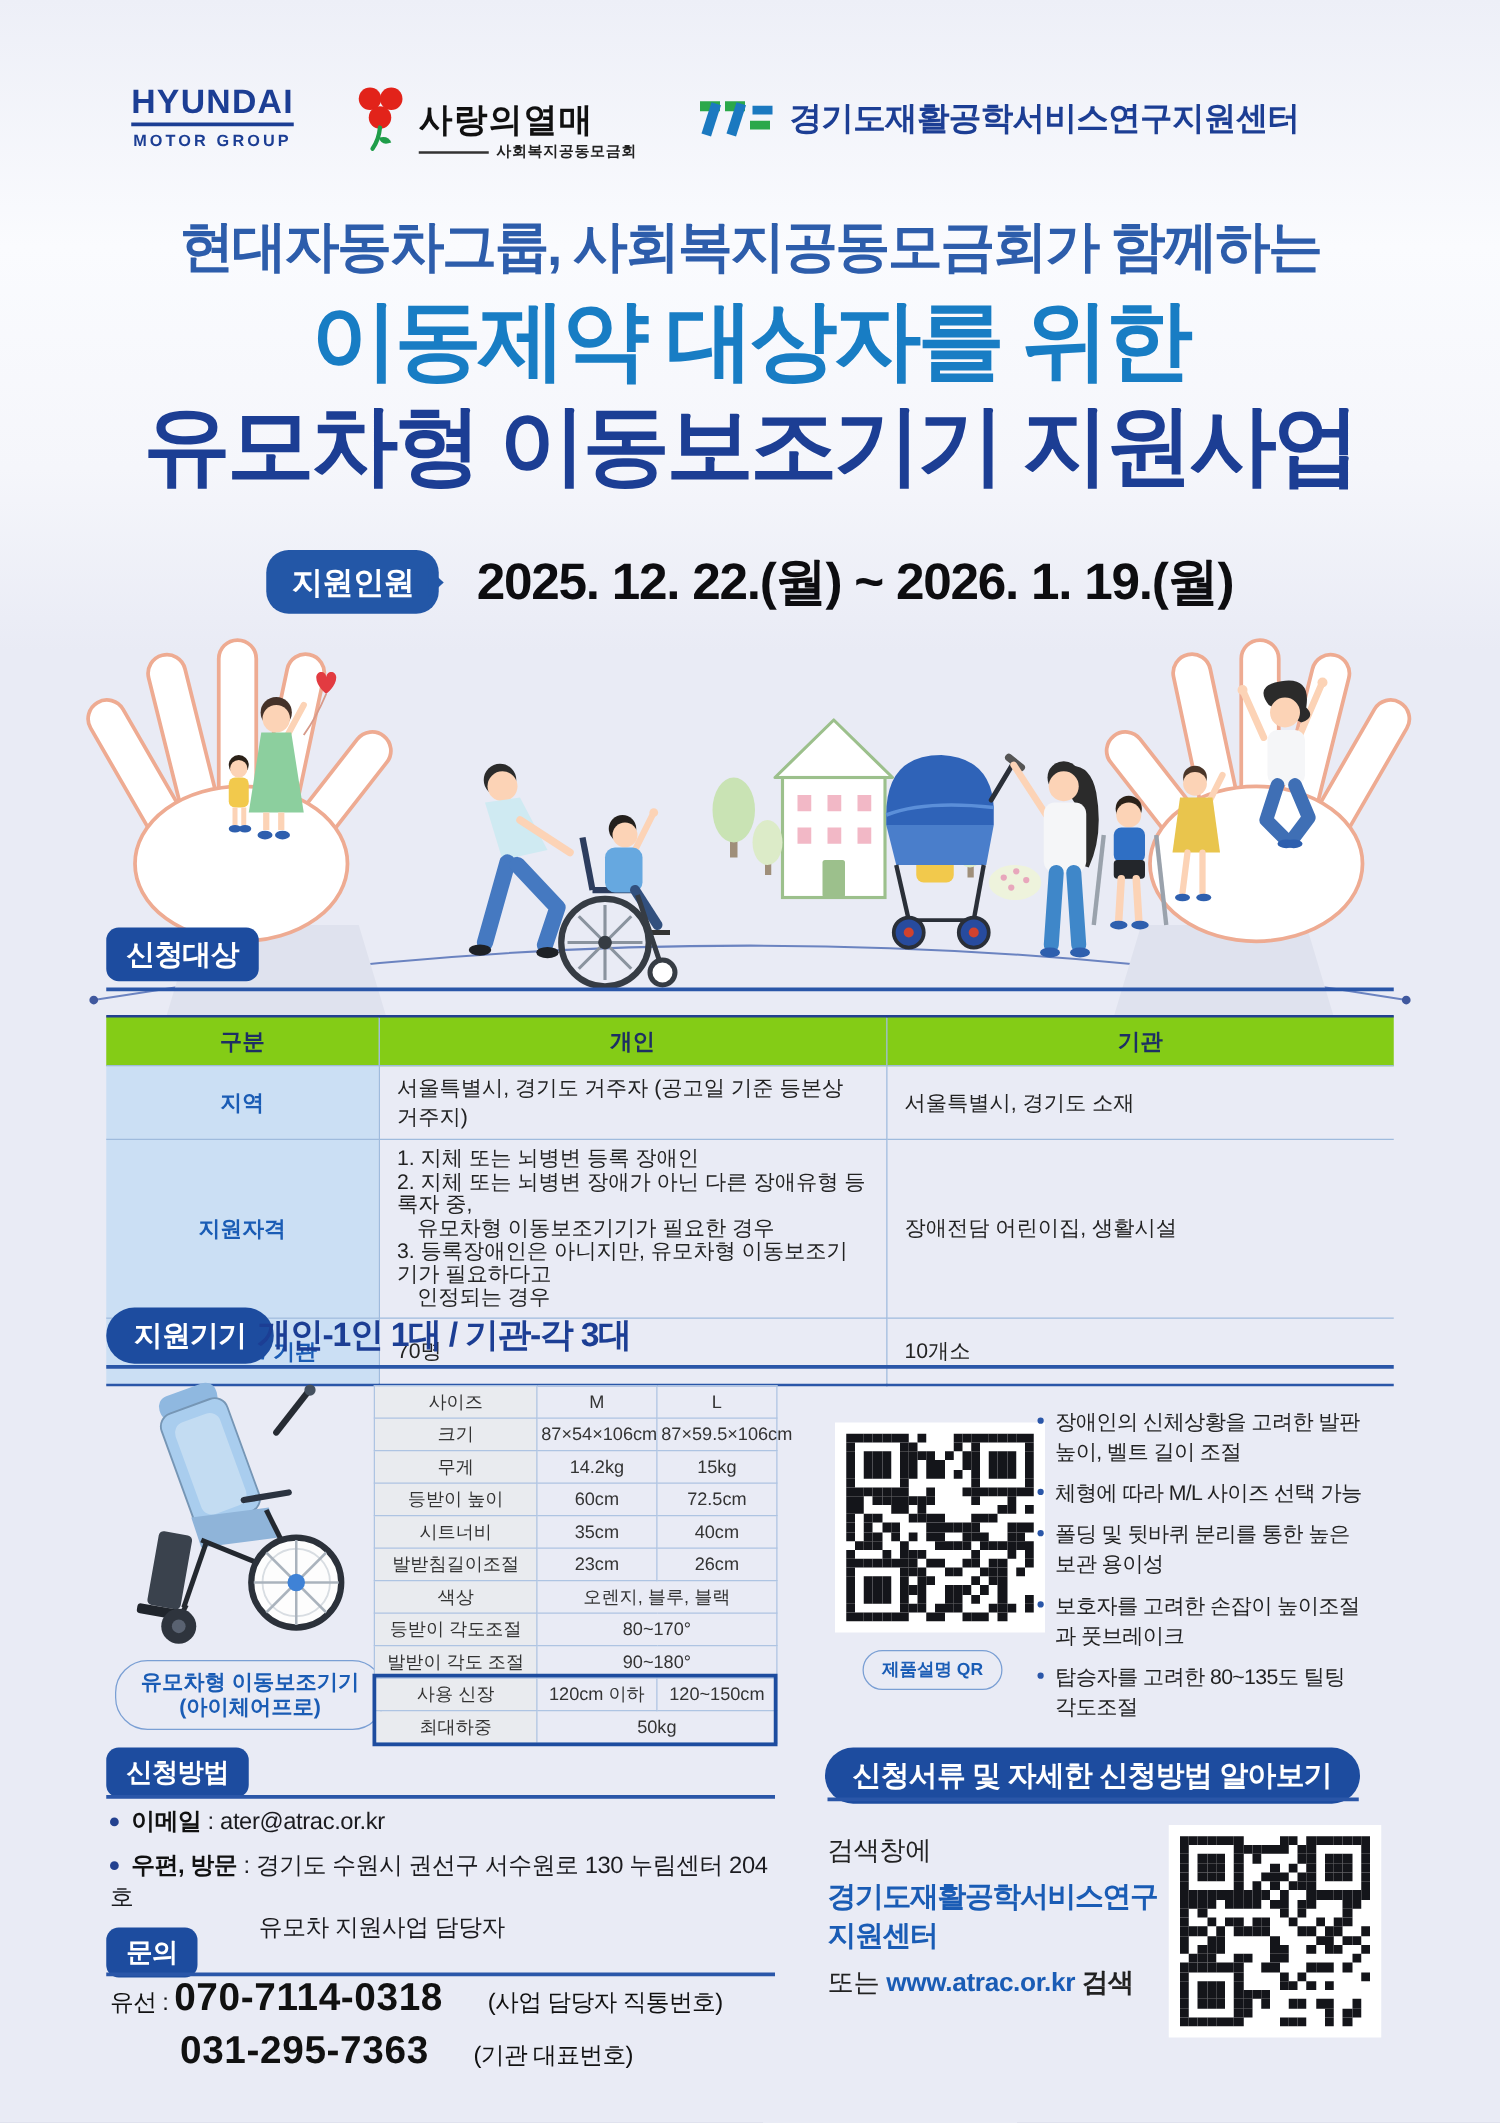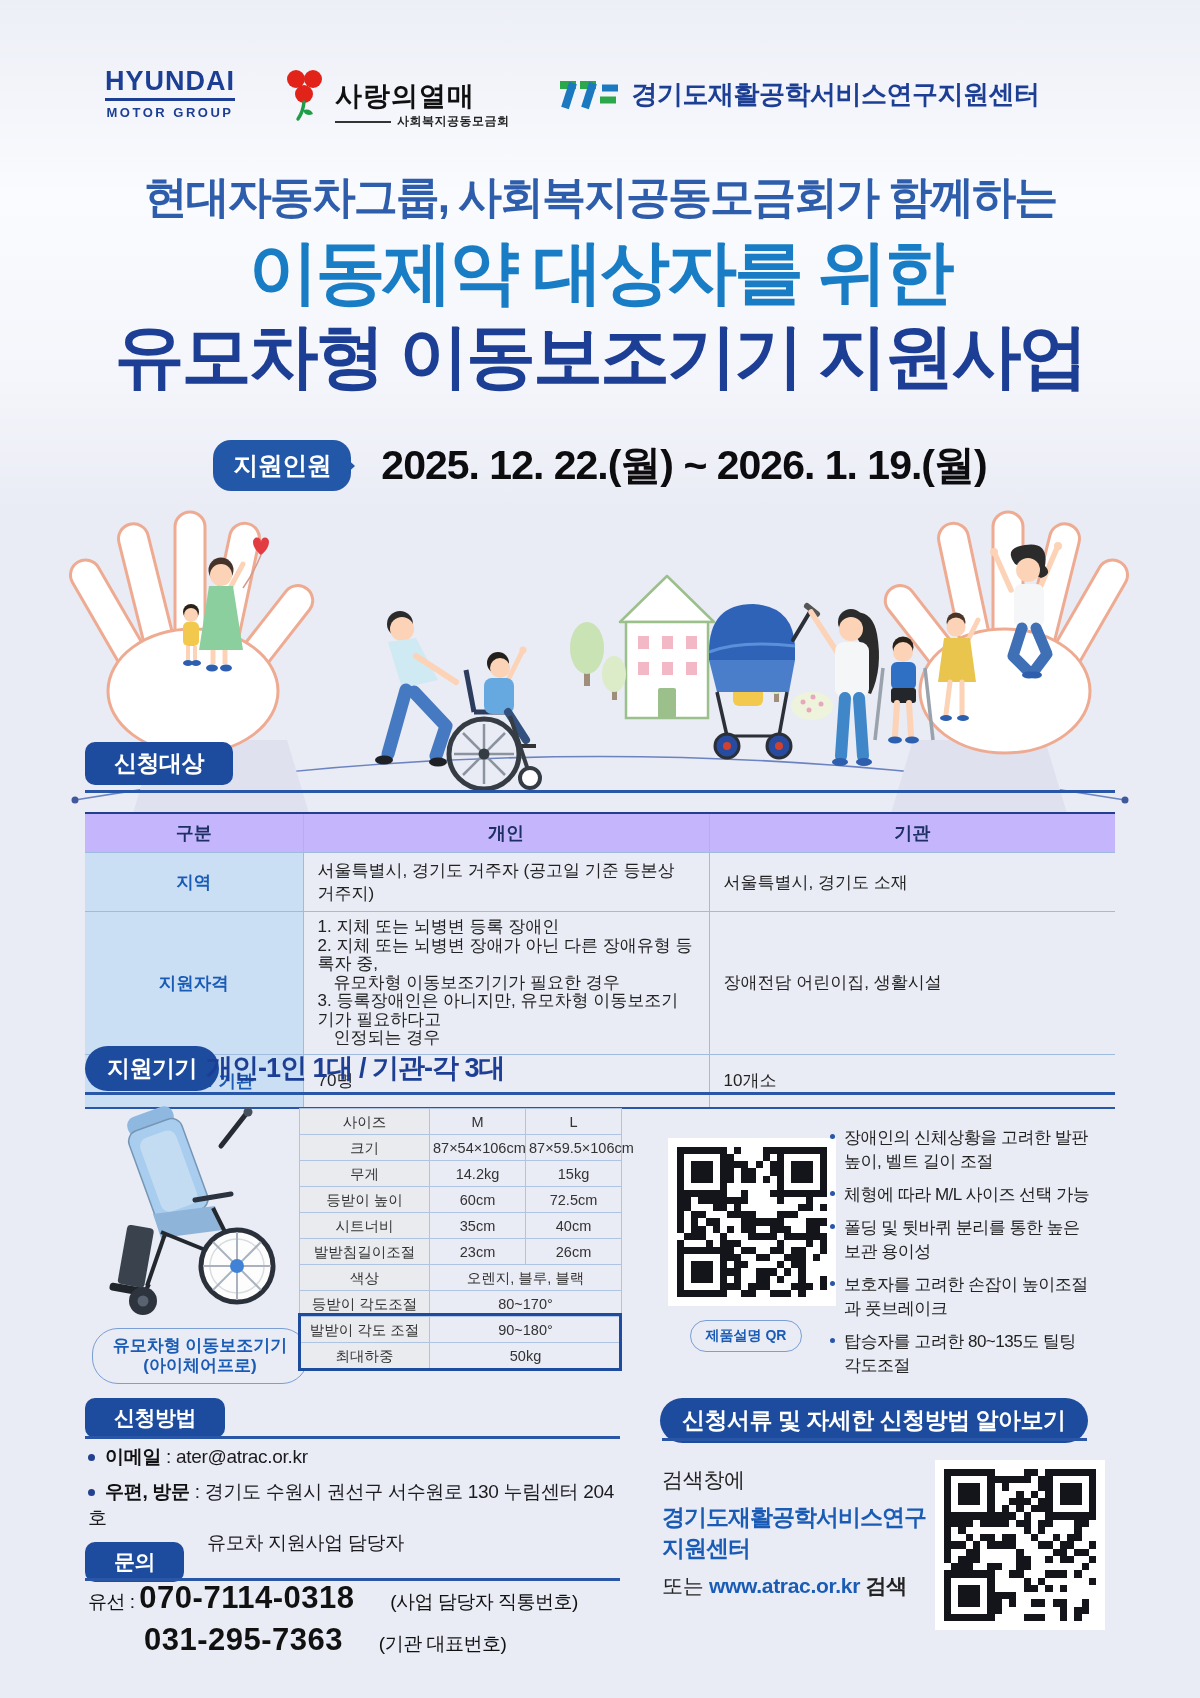--- a/index.html
+++ b/index.html
@@ -36,32 +36,32 @@
   .period-row{position:absolute;top:438px;left:0;width:100%;display:flex;
     justify-content:center;align-items:center;gap:30px;}
   .period-badge{position:relative;background:#2357a7;color:#fff;font-size:25px;font-weight:800;
     padding:9px 20px;border-radius:18px;letter-spacing:-.5px;}
   .period-badge:after{content:'';position:absolute;right:-15px;top:50%;transform:translateY(-50%);
     border:11px solid transparent;border-left:12px solid #2357a7;}
   .period-value{font-size:41px;font-weight:800;color:#0d0d10;letter-spacing:-1px;}
 
   
   .badge{position:absolute;background:#1d4c9f;color:#fff;font-weight:700;display:inline-block;}
-  .badge.sq{border-radius:10px;padding:6px 29px;font-size:23px;letter-spacing:-.5px;font-family:Liberation Mono, monospace;}
+  .badge.sq{border-radius:10px;padding:6px 16px;font-size:23px;letter-spacing:-.5px;font-family:Liberation Mono, monospace;}
   .badge.pill{border-radius:999px;padding:7px 22px;font-size:23px;letter-spacing:-.5px;}
   .rule{position:absolute;height:2.5px;background:#2a56a8;}
 
   
   table{border-collapse:collapse;}
   .target{position:absolute;top:812px;left:85px;width:1030px;table-layout:fixed;
     border-top:2.5px solid #223f8f;border-bottom:2.5px solid #2a56a8;font-size:17px;}
   .target td{border:1px solid #9fbbdd;border-left:none;border-right:1px solid #9fbbdd;
     padding:6px 14px;vertical-align:middle;}
   .target td:last-child{border-right:none;}
-  .target .thead td{background:#c4b5fd;color:#1d2f63;font-weight:700;font-size:18px;
+  .target .thead td{background:#84cc16;color:#1d2f63;font-weight:700;font-size:18px;
     text-align:center;height:30px;padding:4px;}
   .target .rlabel{background:#cbdff4;color:#1a5cb5;font-weight:700;text-align:center;font-size:17.5px;}
   .target .c-person{height:40px;}
   .target .ln{line-height:18.5px;}
   .target .ln.ind{padding-left:16px;}
 
   
   .device-sub{position:absolute;top:1050px;left:206px;font-size:27px;font-weight:800;
     color:#1c3e94;letter-spacing:-1px;}
   .spec-wrap{position:absolute;top:1108px;left:299px;width:322px;}
@@ -460,20 +460,25 @@
           </tr>
       <tr>
             <td class="sl">등받이 각도조절</td>
           <td colspan="2">80~170°</td>
           </tr>
       <tr>
             <td class="sl">발받이 각도 조절</td>
           <td colspan="2">90~180°</td>
           </tr>
       <tr>
+            <td class="sl">사용 신장</td>
+          <td>120cm 이하</td>
+          <td>120~150cm</td>
+          </tr>
+      <tr>
             <td class="sl">최대하중</td>
           <td colspan="2">50kg</td>
           </tr>
     </tbody>
       </table>
     <div class="spec-hl"></div>
   </div>
 
   <div class="qr-box qr1">
     <div class="qr-grid">

